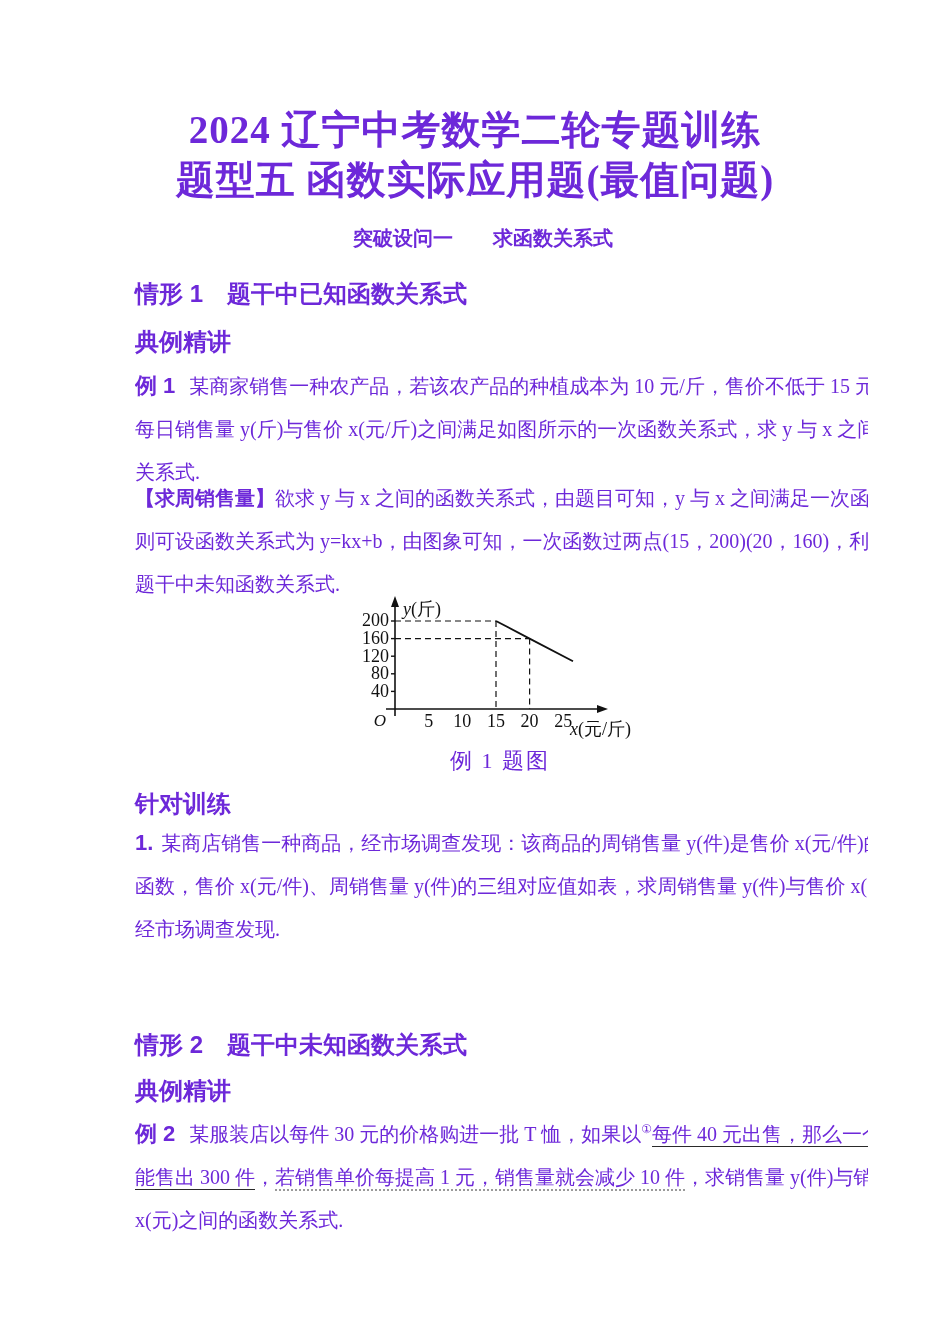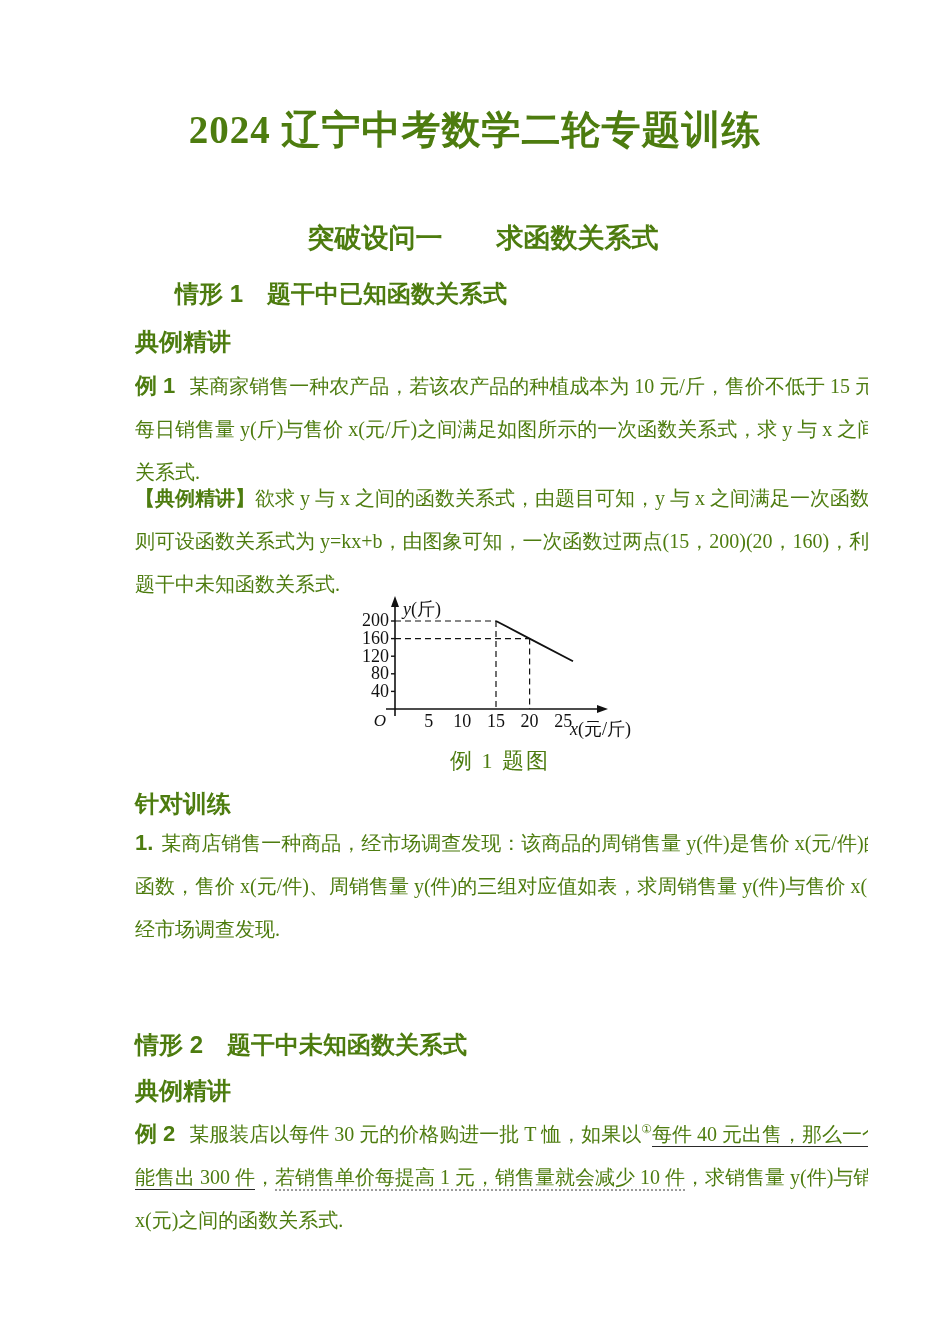--- a/index.html
+++ b/index.html
@@ -1,21 +1,21 @@
 <!DOCTYPE html>
 <html><head>
 <meta charset="utf-8">
 <style>
   html,body{margin:0;padding:0;background:#fff;}
-  .page{position:relative;width:950px;height:1344px;background:#ffffff;color:#4d7c0f;
+  .page{position:relative;width:950px;height:1344px;background:#ffffff;color:#6d28d9;
         font-family:"Liberation Serif","DejaVu Serif",serif;overflow:hidden;}
   .abs{position:absolute;}
   .title{left:0;right:0;text-align:center;font-weight:bold;font-size:39px;line-height:48px;
          font-family:"Liberation Serif","DejaVu Serif",serif;letter-spacing:1px;}
-  .subtitle{left:0;right:0;text-align:center;font-weight:bold;font-size:27px;line-height:34px;
+  .subtitle{left:0;right:0;text-align:center;font-weight:bold;font-size:20px;line-height:34px;
             font-family:"Liberation Sans","DejaVu Sans",sans-serif;padding-left:16px;}
   .h-sec{left:135px;font-weight:bold;font-size:24px;line-height:30px;
          font-family:"Liberation Sans","DejaVu Sans",sans-serif;}
   .para{left:135px;width:733px;font-size:20px;line-height:43px;}
   .jline{white-space:nowrap;overflow:hidden;text-align:justify;text-align-last:justify;}
   .lline{text-align:left;}
   .blabel{font-family:"Liberation Sans","DejaVu Sans",sans-serif;font-weight:bold;font-size:22px;
           margin-right:14px;}
   .coachlabel{font-family:"Liberation Sans","DejaVu Sans",sans-serif;font-weight:bold;font-size:20px;}
   .u-solid{border-bottom:1px solid #2a2a2a;padding-bottom:1px;}
@@ -30,33 +30,34 @@
   .c0{width:368px;} .c1{width:104px;} .c2{width:105px;} .c3{width:101px;}
   svg text{font-family:"Liberation Serif","DejaVu Serif",serif;fill:#111;}
   .it{font-style:italic;}
 </style>
 </head>
 <body>
 
 <div class="page">
 
   <div class="abs title" style="top:106px;">2024 辽宁中考数学二轮专题训练</div>
+  <div class="abs title" style="top:156px;">题型五 函数实际应用题(最值问题)</div>
   <div class="abs subtitle" style="top:221px;">突破设问一　　求函数关系式</div>
 
-  <div class="abs h-sec" style="top:279px;margin-left:40px;">情形 1　题干中已知函数关系式</div>
+  <div class="abs h-sec" style="top:279px;">情形 1　题干中已知函数关系式</div>
   <div class="abs h-sec" style="top:327px;">典例精讲</div>
 
   <div class="abs para" style="top:364px;">
     <div class="jline"><span class="blabel">例 1</span><span>某商家销售一种农产品，若该农产品的种植成本为 10 元/斤，售价不低于 15 元/斤，</span></div>
     <div class="jline">每日销售量 y(斤)与售价 x(元/斤)之间满足如图所示的一次函数关系式，求 y 与 x 之间的函数</div>
     <div class="lline">关系式.</div>
   </div>
 
   <div class="abs para" style="top:477px;">
-    <div class="jline"><span class="coachlabel">【典例精讲】</span><span>欲求 y 与 x 之间的函数关系式，由题目可知，y 与 x 之间满足一次函数关系式，</span></div>
+    <div class="jline"><span class="coachlabel">【求周销售量】</span><span>欲求 y 与 x 之间的函数关系式，由题目可知，y 与 x 之间满足一次函数关系式，</span></div>
     <div class="jline">则可设函数关系式为 y=kx+b，由图象可知，一次函数过两点(15，200)(20，160)，利用待</div>
     <div class="lline">题干中未知函数关系式.</div>
   </div>
 
   <div class="abs figure" style="top:594px;">
     <svg width="300" height="148" viewBox="0 0 300 148">
 
       <line x1="45" y1="122" x2="45" y2="8" stroke="#111" stroke-width="1.6"></line>
       <polygon points="45,2 41,13 49,13" fill="#111"></polygon>
       <line x1="36" y1="115" x2="250" y2="115" stroke="#111" stroke-width="1.6"></line>

